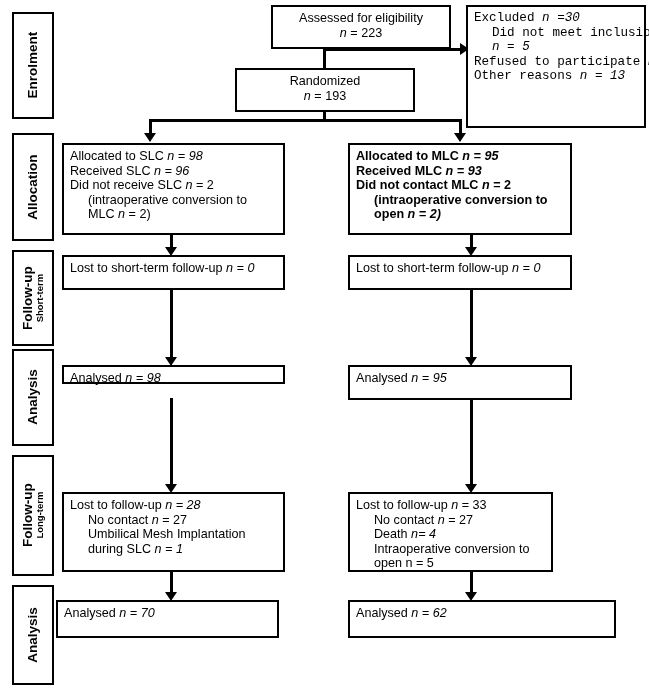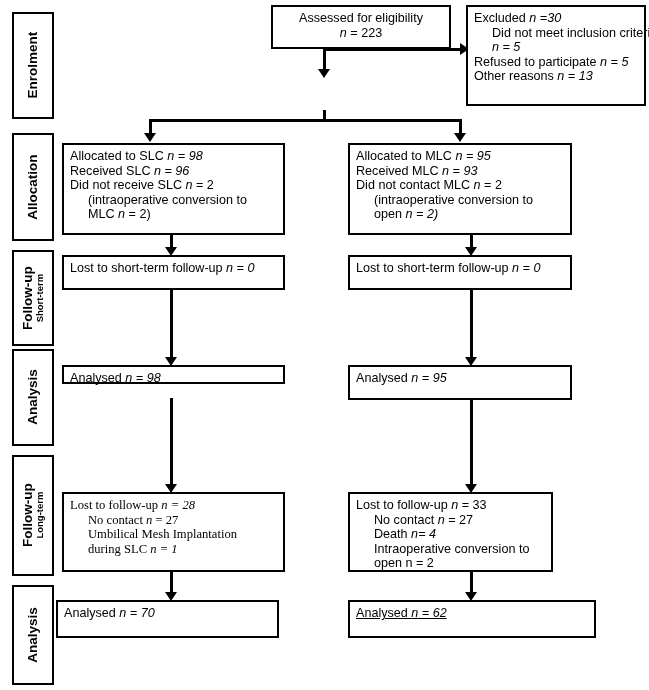--- a/index.html
+++ b/index.html
@@ -161,38 +161,42 @@
   <div class="arrow-down" style="left:165px; top:592px;"></div>
 
   <div class="vline" style="left:470px; top:570px; height:26px;"></div>
   <div class="arrow-down" style="left:465px; top:592px;"></div>
 
   <div class="box ctr" style="left:235px; top:5px; width:180px; height:44px;margin-left:36px;">
     <span class="ln">Assessed for eligibility</span>
     <span class="ln"><i>n</i><span> = 223</span></span>
   </div>
 
-  <div class="box" style="left:466px; top:5px; width:180px; height:101px;">
+  <div class="box" style="left:466px; top:5px; width:180px; height:123px;font-family:Liberation Mono, monospace;">
     <span class="ln"><span>Excluded </span><i>n</i><i> =30</i></span>
     <span class="ln ind1">Did not meet inclusion criteria</span>
     <span class="ln ind2"><i>n</i><i> = 5</i></span>
     <span class="ln"><span>Refused to participate </span><i>n</i><i> = 5</i></span>
     <span class="ln"><span>Other reasons </span><i>n</i><i> = 13</i></span>
   </div>
 
+  <div class="box ctr" style="left:235px; top:68px; width:180px; height:44px;">
+    <span class="ln">Randomized</span>
+    <span class="ln"><i>n</i><span> = 193</span></span>
+  </div>
 
   <div class="box" style="left:62px; top:143px; width:223px; height:92px;">
     <span class="ln"><span>Allocated to SLC </span><i>n</i><i> = 98</i></span>
     <span class="ln"><span>Received SLC </span><i>n</i><i> = 96</i></span>
     <span class="ln"><span>Did not receive SLC </span><i>n</i><span> = 2</span></span>
     <span class="ln ind1">(intraoperative conversion to</span>
     <span class="ln ind1"><span>MLC </span><i>n</i><span> = 2)</span></span>
   </div>
 
-  <div class="box" style="left:348px; top:143px; width:224px; height:92px;">
+  <div class="box" style="left:348px; top:143px; width:224px; height:92px;font-weight:bold;">
     <span class="ln"><span>Allocated to MLC </span><i>n</i><i> = 95</i></span>
     <span class="ln"><span>Received MLC </span><i>n</i><i> = 93</i></span>
     <span class="ln"><span>Did not contact MLC </span><i>n</i><span> = 2</span></span>
     <span class="ln ind1">(intraoperative conversion to</span>
     <span class="ln ind1"><span>open </span><i>n</i><i> = 2)</i></span>
   </div>
 
   <div class="box" style="left:62px; top:255px; width:223px; height:35px;">
     <span class="ln"><span>Lost to short-term follow-up </span><i>n</i><i> = 0</i></span>
   </div>
@@ -202,36 +206,36 @@
   </div>
 
   <div class="box" style="left:62px; top:365px; width:223px; height:19px;">
     <span class="ln"><span>Analysed </span><i>n</i><i> = 98</i></span>
   </div>
 
   <div class="box" style="left:348px; top:365px; width:224px; height:35px;">
     <span class="ln"><span>Analysed </span><i>n</i><i> = 95</i></span>
   </div>
 
-  <div class="box" style="left:62px; top:492px; width:223px; height:80px;font-family:Liberation Serif, serif;">
+  <div class="box" style="left:62px; top:492px; width:223px; height:80px;">
     <span class="ln"><span>Lost to follow-up </span><i>n</i><i> = 28</i></span>
     <span class="ln ind1"><span>No contact </span><i>n</i><span> = 27</span></span>
     <span class="ln ind1">Umbilical Mesh Implantation</span>
     <span class="ln ind1"><span>during SLC </span><i>n</i><i> = 1</i></span>
   </div>
 
   <div class="box" style="left:348px; top:492px; width:205px; height:80px;">
     <span class="ln"><span>Lost to follow-up </span><i>n</i><span> = 33</span></span>
     <span class="ln ind1"><span>No contact </span><i>n</i><span> = 27</span></span>
     <span class="ln ind1"><span>Death </span><i>n</i><i>= 4</i></span>
     <span class="ln ind1">Intraoperative conversion to</span>
-    <span class="ln ind1">open n = 2</span>
+    <span class="ln ind1">open n = 5</span>
   </div>
 
   <div class="box" style="left:56px; top:600px; width:223px; height:38px;">
     <span class="ln"><span>Analysed </span><i>n</i><i> = 70</i></span>
   </div>
 
-  <div class="box" style="left:348px; top:600px; width:248px; height:38px;text-decoration:underline;">
+  <div class="box" style="left:348px; top:600px; width:268px; height:38px;">
     <span class="ln"><span>Analysed </span><i>n</i><i> = 62</i></span>
   </div>
 
 </div>
 
 </body></html>

